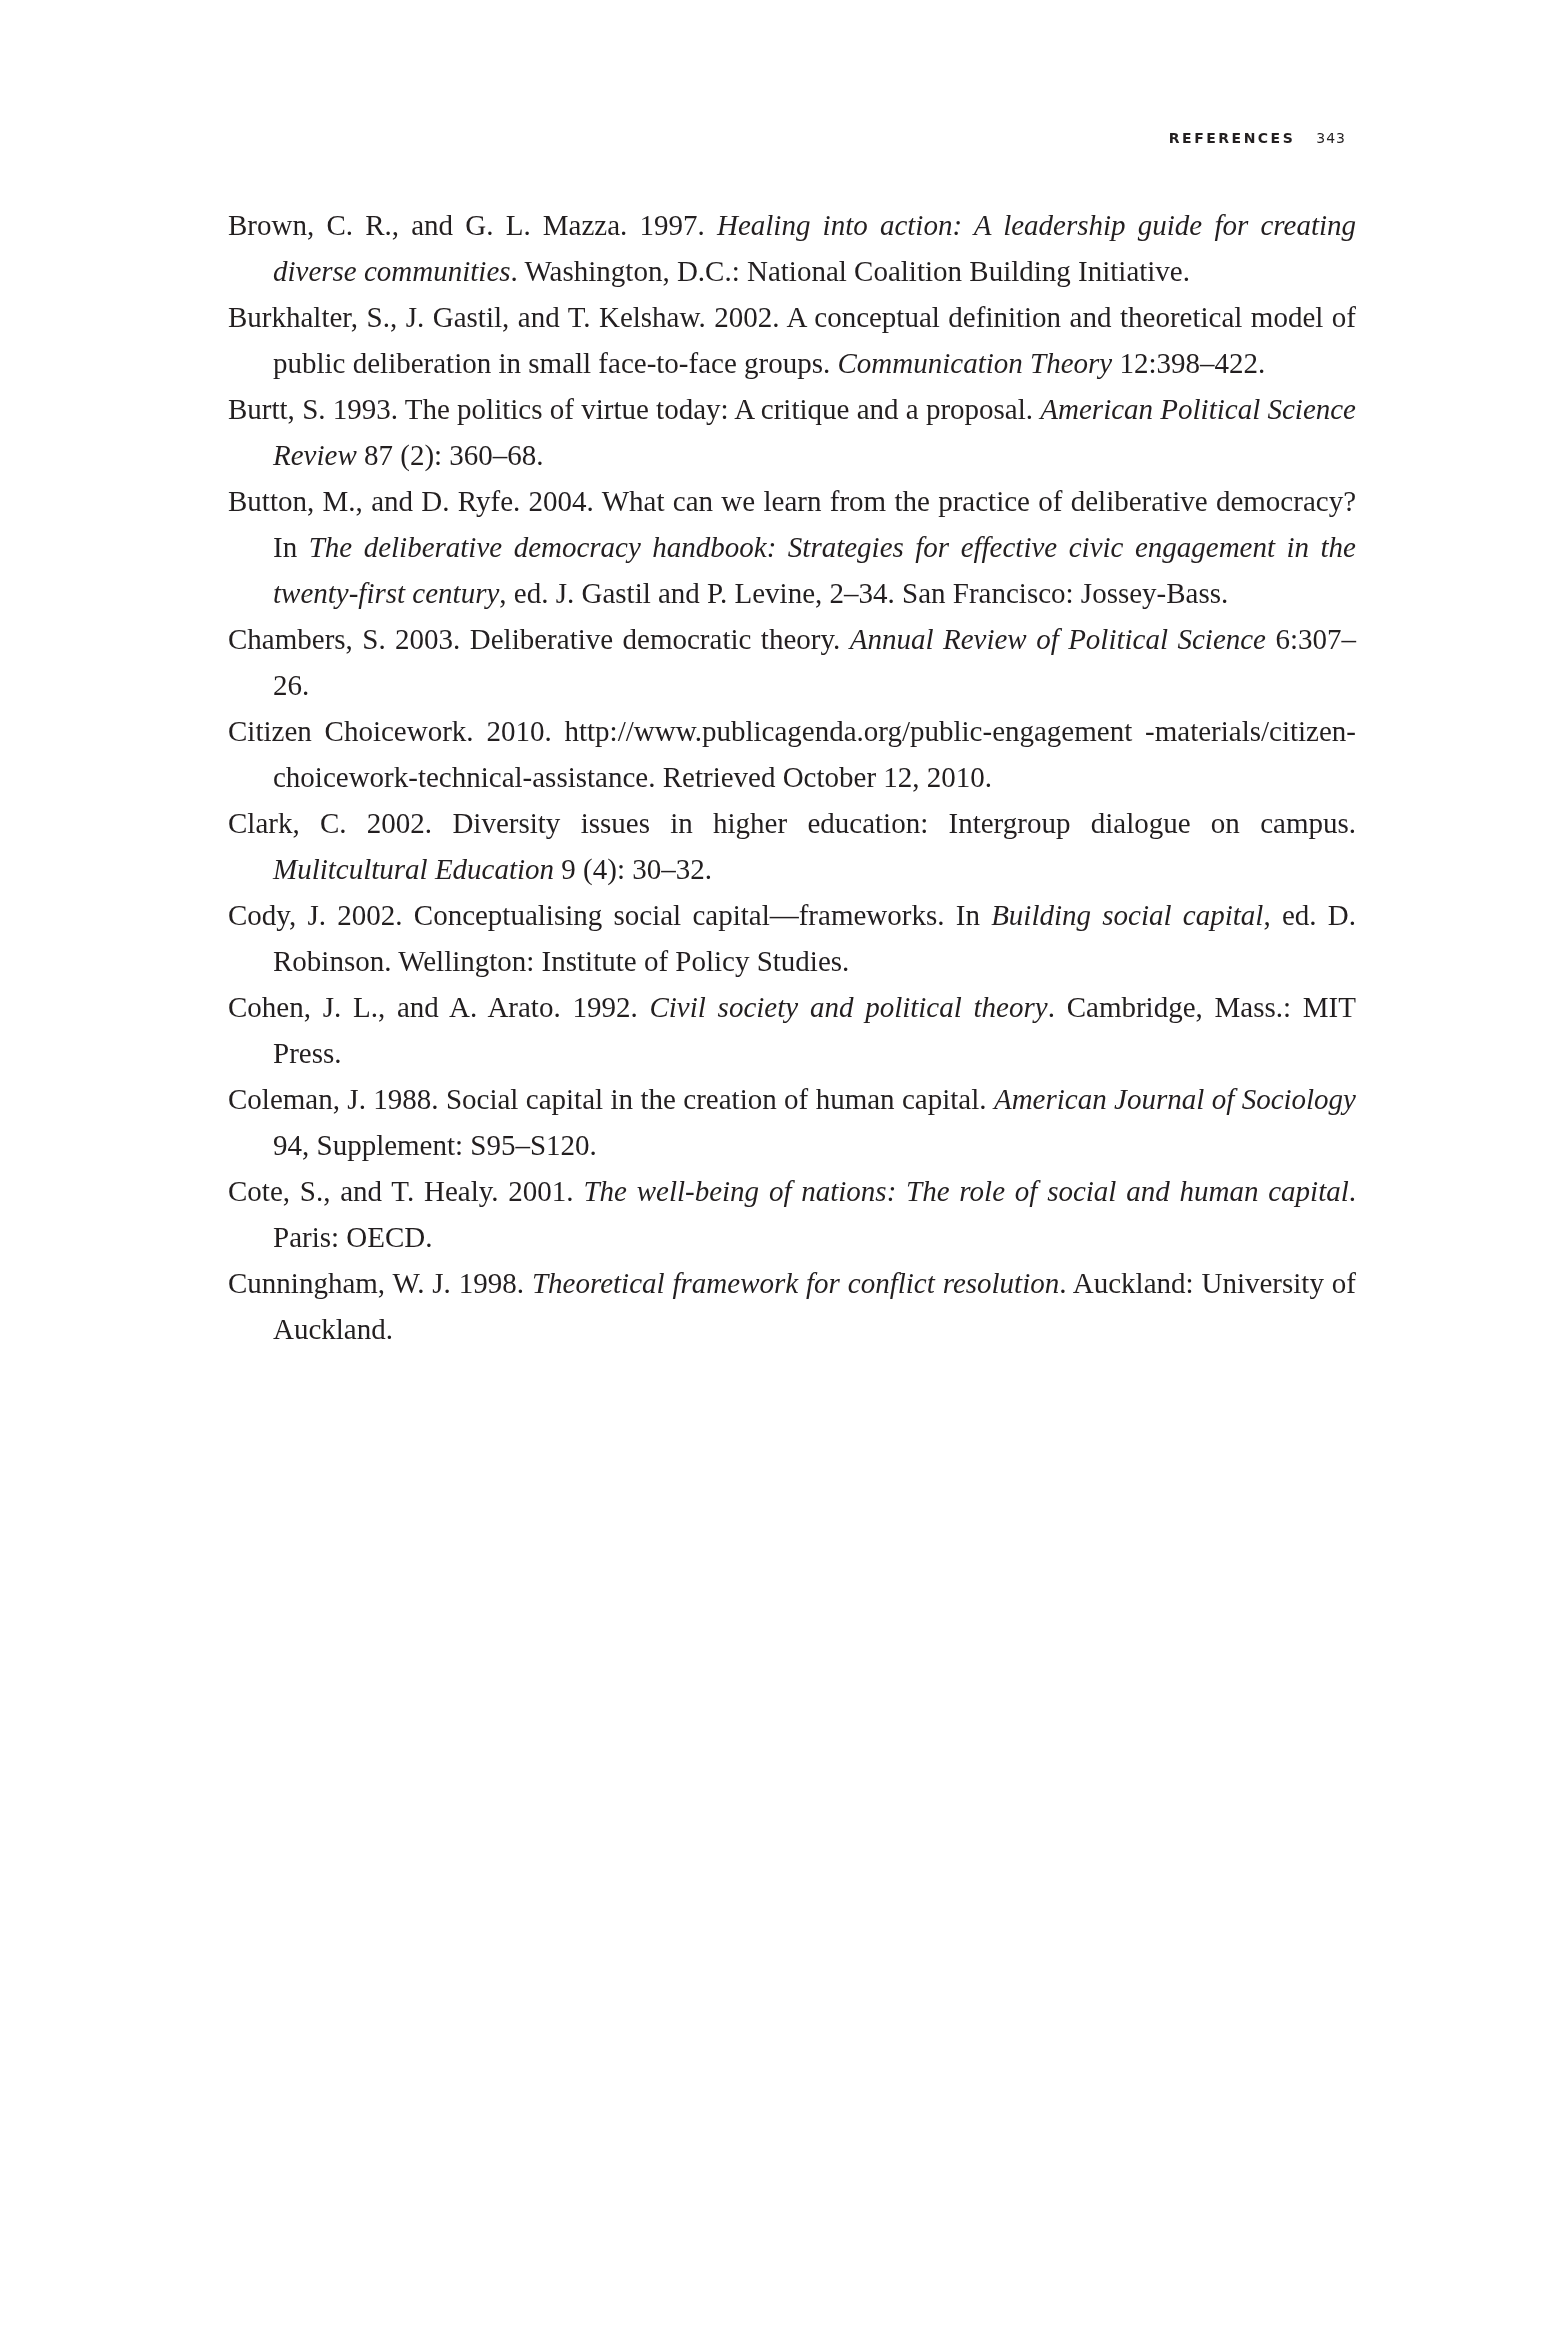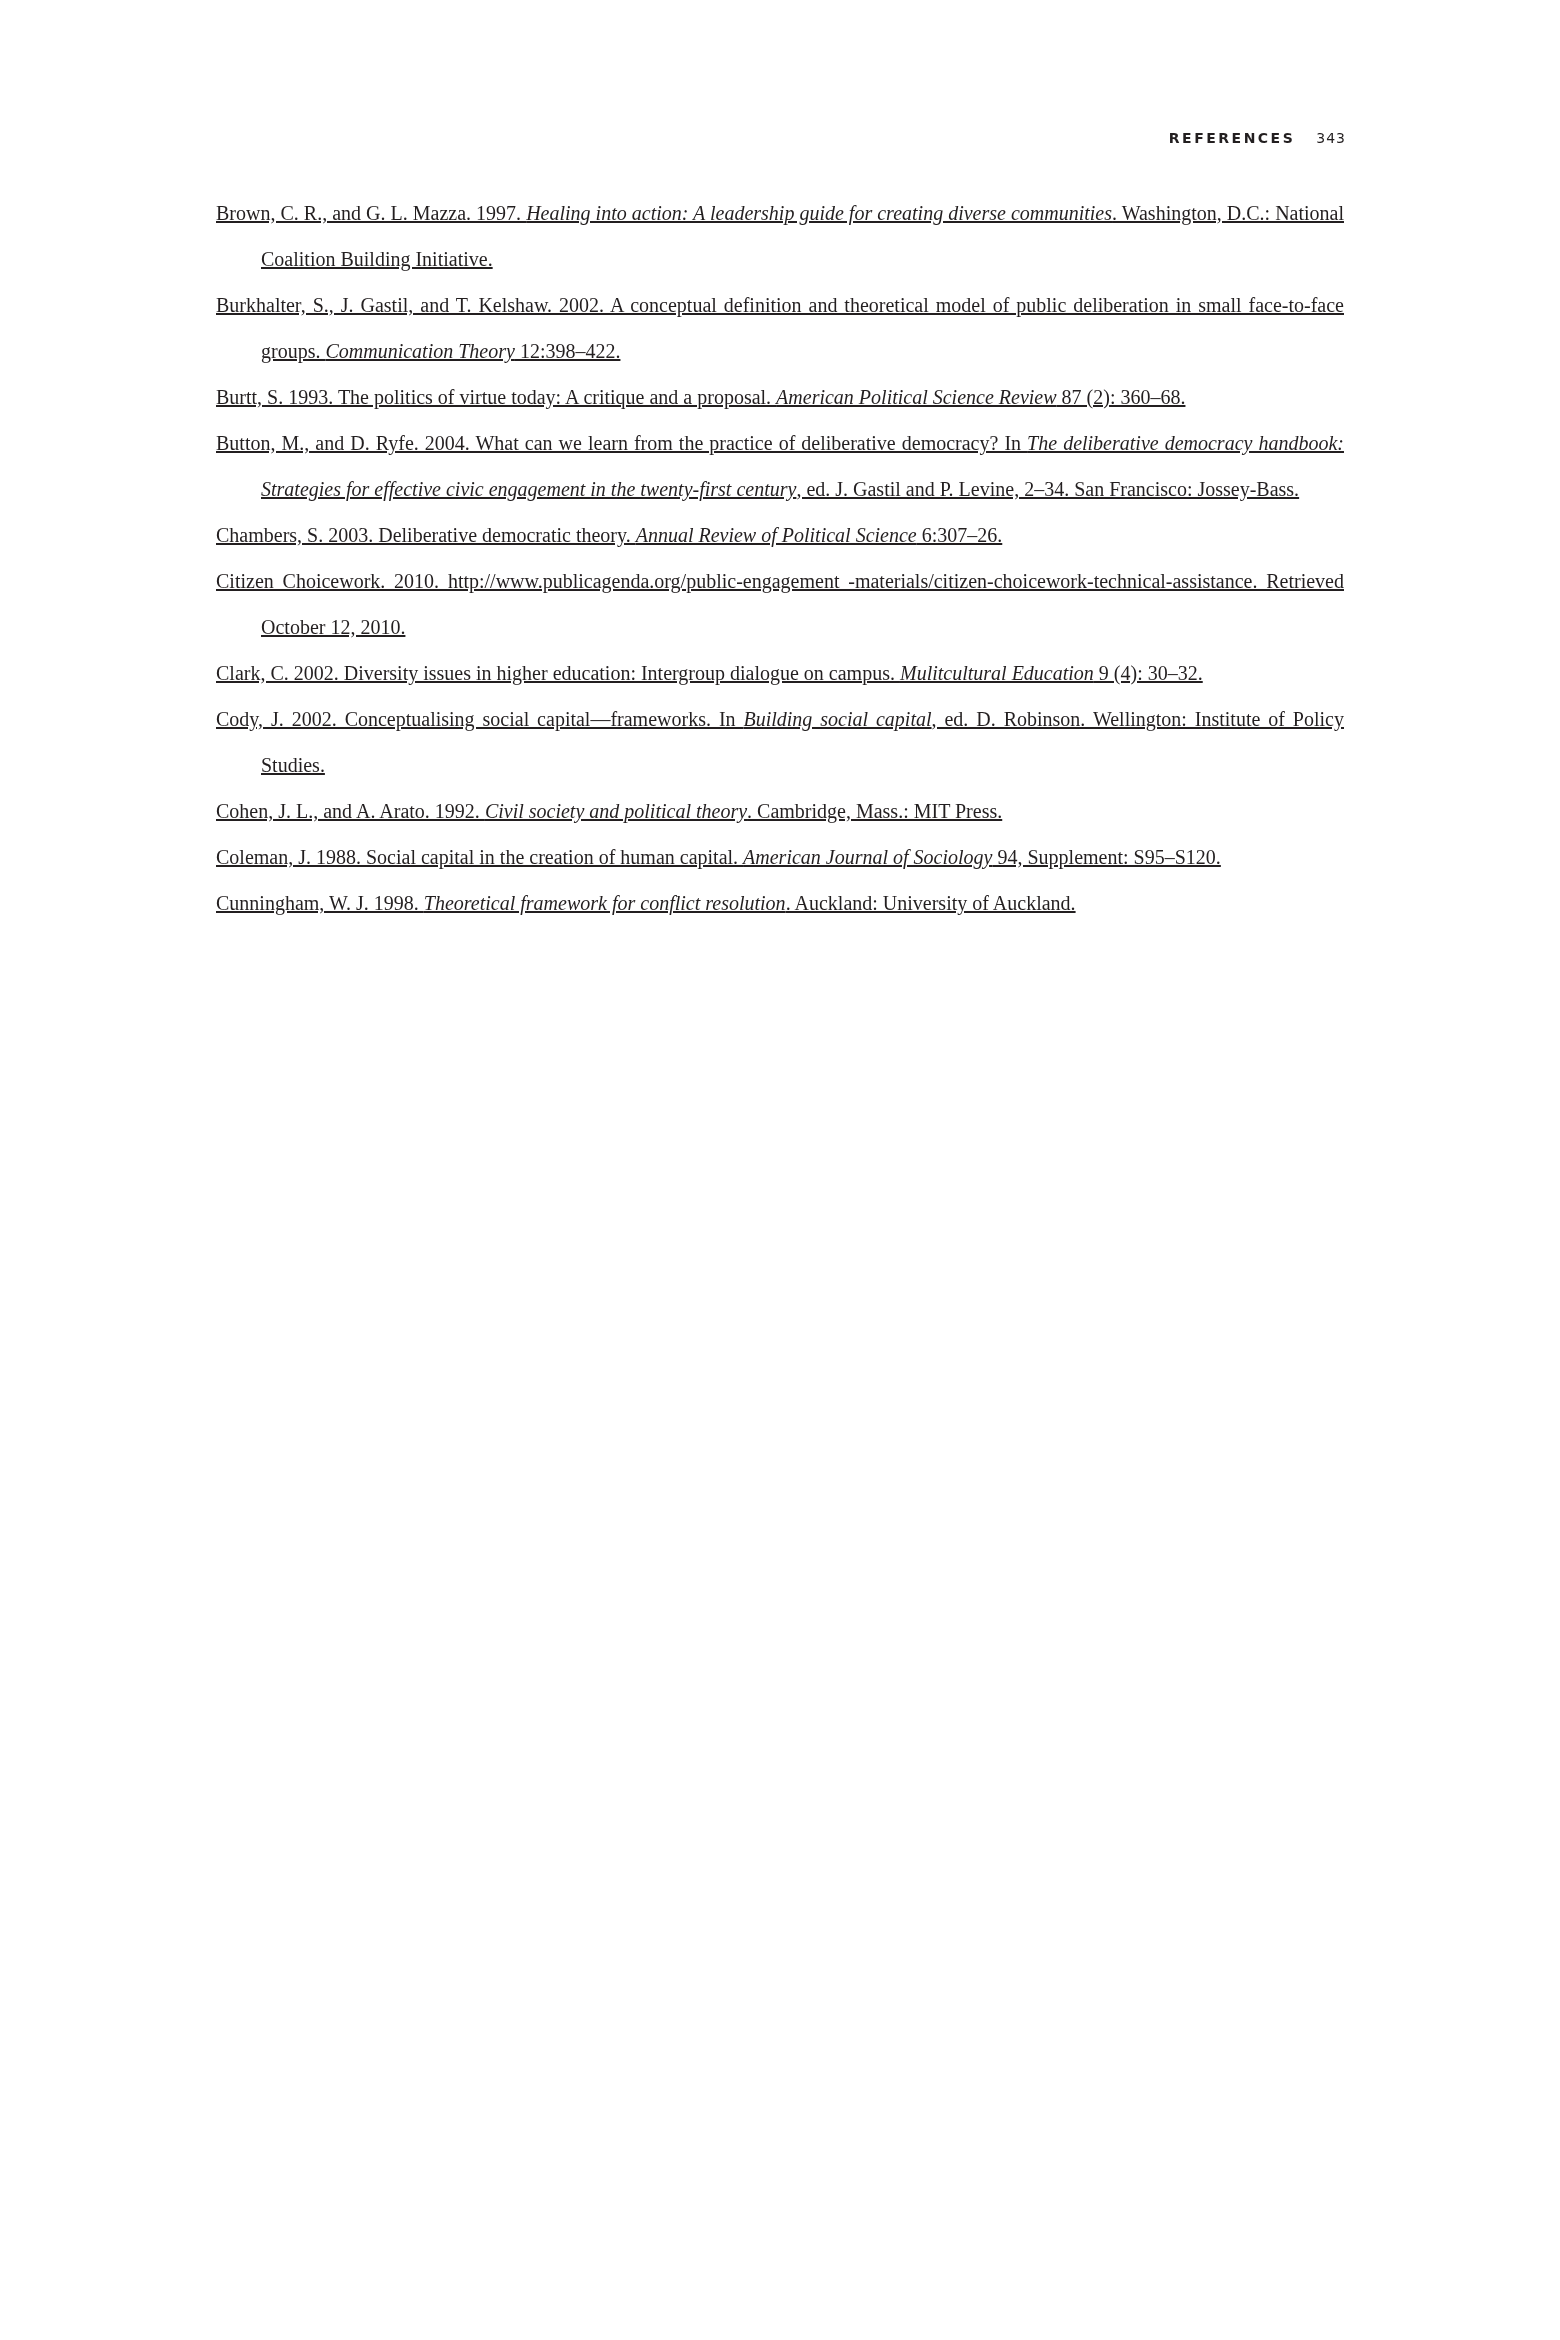--- a/index.html
+++ b/index.html
@@ -29,29 +29,28 @@
     }
     .running-head .folio {
       margin-left: 21px;
       letter-spacing: 1px;
     }
     .ref-list {
       position: absolute;
       top: 190px;
       left: 216px;
       width: 1128px;
-      margin: 0;
+      margin: 12px;
       padding: 0;
       list-style: none;
       font-family: "Liberation Serif", serif;
-      font-size: 20px;
+      font-size: 29px;
       line-height: 46px;
       text-align: justify;
       hyphens: manual;
-      text-decoration: underline;
     }
     .ref {
       margin: 0;
       padding-left: 45px;
       text-indent: -45px;
     }
     .ref .it {
       font-style: italic;
     }
   </style>
@@ -66,15 +65,16 @@
     <li class="ref"><span class="rm">Brown, C. R., and G. L. Mazza. 1997. </span><span class="it">Healing into action: A leadership guide for creating diverse communities</span><span class="rm">. Washington, D.C.: National Coalition Building Initiative.</span></li>
     <li class="ref"><span class="rm">Burkhalter, S., J. Gastil, and T. Kelshaw. 2002. A conceptual definition and theoretical model of public deliberation in small face-to-face groups. </span><span class="it">Communication Theory</span><span class="rm"> 12:398–422.</span></li>
     <li class="ref"><span class="rm">Burtt, S. 1993. The politics of virtue today: A critique and a proposal. </span><span class="it">American Political Science Review</span><span class="rm"> 87 (2): 360–68.</span></li>
     <li class="ref"><span class="rm">Button, M., and D. Ryfe. 2004. What can we learn from the practice of deliberative democracy? In </span><span class="it">The deliberative democracy handbook: Strategies for effective civic engagement in the twenty-first century</span><span class="rm">, ed. J. Gastil and P. Levine, 2–34. San Francisco: Jossey-Bass.</span></li>
     <li class="ref"><span class="rm">Chambers, S. 2003. Deliberative democratic theory. </span><span class="it">Annual Review of Political Science</span><span class="rm"> 6:307–26.</span></li>
     <li class="ref"><span class="rm">Citizen Choicework. 2010. http://www.publicagenda.org/public-engagement -materials/citizen-choicework-technical-assistance. Retrieved October 12, 2010.</span></li>
     <li class="ref"><span class="rm">Clark, C. 2002. Diversity issues in higher education: Intergroup dialogue on campus. </span><span class="it">Mulitcultural Education</span><span class="rm"> 9 (4): 30–32.</span></li>
     <li class="ref"><span class="rm">Cody, J. 2002. Conceptualising social capital—frameworks. In </span><span class="it">Building social capital</span><span class="rm">, ed. D. Robinson. Wellington: Institute of Policy Studies.</span></li>
     <li class="ref"><span class="rm">Cohen, J. L., and A. Arato. 1992. </span><span class="it">Civil society and political theory</span><span class="rm">. Cambridge, Mass.: MIT Press.</span></li>
     <li class="ref"><span class="rm">Coleman, J. 1988. Social capital in the creation of human capital. </span><span class="it">American Journal of Sociology</span><span class="rm"> 94, Supplement: S95–S120.</span></li>
+    <li class="ref"><span class="rm">Cote, S., and T. Healy. 2001. </span><span class="it">The well-being of nations: The role of social and human capital</span><span class="rm">. Paris: OECD.</span></li>
     <li class="ref"><span class="rm">Cunningham, W. J. 1998. </span><span class="it">Theoretical framework for conflict resolution</span><span class="rm">. Auckland: University of Auckland.</span></li>
   </ul>
 
 
 </body></html>

